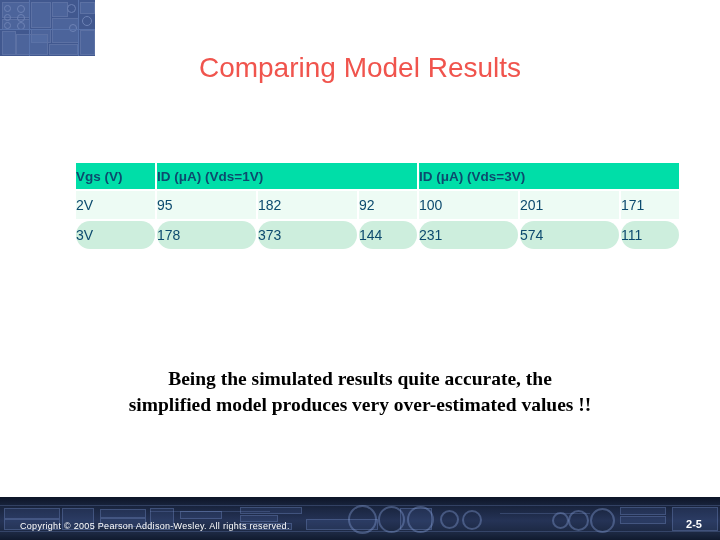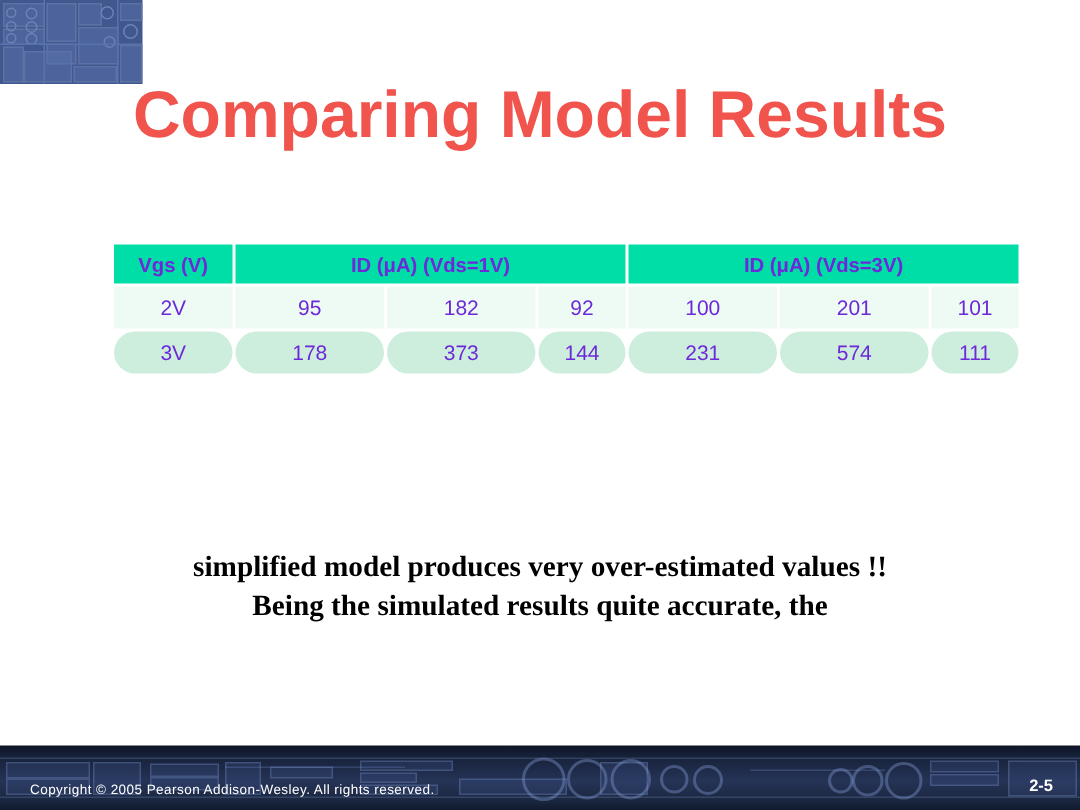--- a/index.html
+++ b/index.html
@@ -41,42 +41,42 @@
   }
 
   
   #slide-title {
     position: absolute;
     left: 0;
     top: 52px;
     width: 720px;
     text-align: center;
     font-family: "Liberation Sans", sans-serif;
-    font-size: 44px;
-    font-weight: bold;
+    font-size: 28px;
+    font-weight: normal;
     color: #f0544d;
     letter-spacing: 0px;
     white-space: nowrap;
   }
 
   
   #results-table {
     position: absolute;
     left: 74px;
     top: 161px;
     width: 598px;
     border-collapse: separate;
     border-spacing: 2px;
     table-layout: fixed;
   }
   #results-table td {
     padding: 0;
-    text-align: center;
+    text-align: left;
     vertical-align: middle;
-    color: #6d28d9;
+    color: #0c4a6e;
   }
   .col-vgs   { width: 79px; }
   .col-sim   { width: 99px; }
   .col-simp  { width: 99px; }
   .col-err   { width: 58px; }
 
   td.hdr-top {
     background: #00dea8;
     height: 26px;
     font-size: 13.5px;
@@ -213,37 +213,37 @@
       <td class="hdr-top" colspan="3">ID (μA) (Vds=1V)</td>
       <td class="hdr-top" colspan="3">ID (μA) (Vds=3V)</td>
     </tr>
     <tr>
       <td class="row-a">2V</td>
       <td class="row-a">95</td>
       <td class="row-a">182</td>
       <td class="row-a">92</td>
       <td class="row-a">100</td>
       <td class="row-a">201</td>
-      <td class="row-a">101</td>
+      <td class="row-a">171</td>
     </tr>
     <tr>
       <td class="row-b">3V</td>
       <td class="row-b">178</td>
       <td class="row-b">373</td>
       <td class="row-b">144</td>
       <td class="row-b">231</td>
       <td class="row-b">574</td>
       <td class="row-b">111</td>
     </tr>
   </tbody>
 </table>
 
 <div id="conclusion">
+  <div>Being the simulated results quite accurate, the</div>
   <div>simplified model produces very over-estimated values !!</div>
-  <div>Being the simulated results quite accurate, the</div>
 </div>
 
 <div id="footer-band">
   <div class="fl" style="left:0px;  top:8px;  width:720px; height:1px;"></div>
   <div class="fl" style="left:0px;  top:34px; width:720px; height:1px;"></div>
   <div class="fx" style="left:4px;   top:11px; width:54px; height:9px;"></div>
   <div class="fx" style="left:4px;   top:22px; width:54px; height:9px;"></div>
   <div class="fx" style="left:62px;  top:11px; width:30px; height:20px;"></div>
   <div class="fx" style="left:100px; top:12px; width:44px; height:7px;"></div>
   <div class="fx" style="left:100px; top:21px; width:44px; height:7px;"></div>

